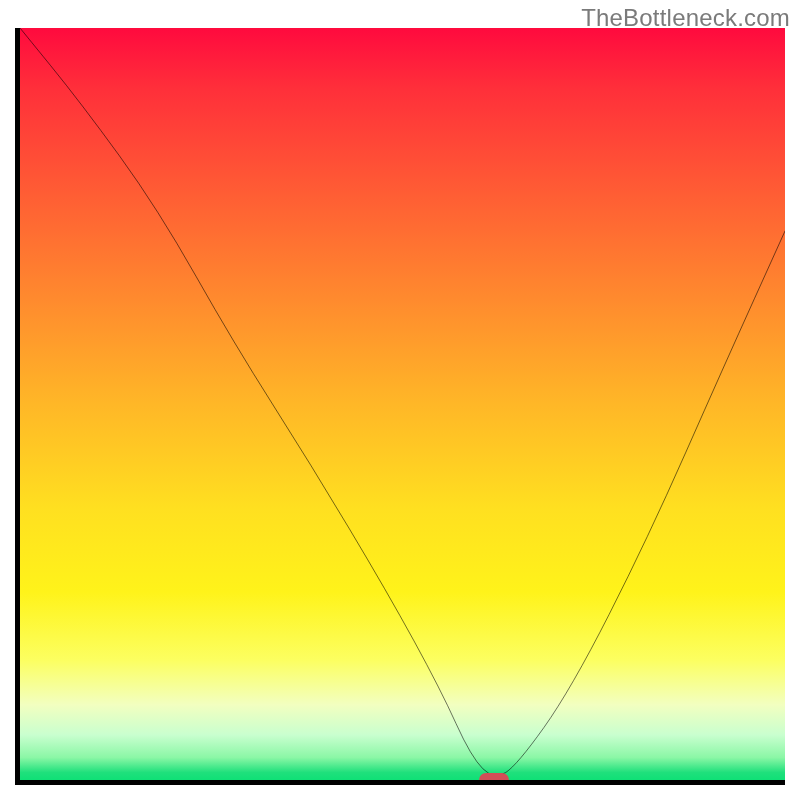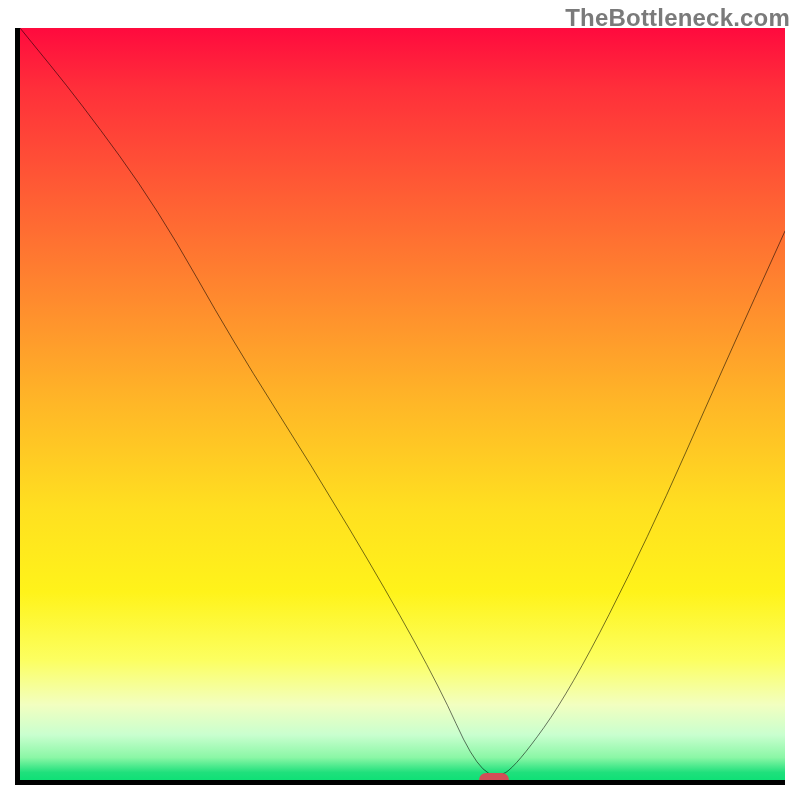--- a/index.html
+++ b/index.html
@@ -14,21 +14,21 @@
   .chart-wrap {
     position: relative;
     width: 800px;
     height: 800px;
   }
   .watermark {
     position: absolute;
     top: 4px;
     right: 10px;
     font-size: 24px;
-    font-weight: 700;
+    font-weight: 400;
     color: #7a7a7a;
     letter-spacing: 0.2px;
     z-index: 10;
   }
   .plot-area {
     position: absolute;
     left: 15px;
     top: 28px;
     width: 770px;
     height: 757px;

